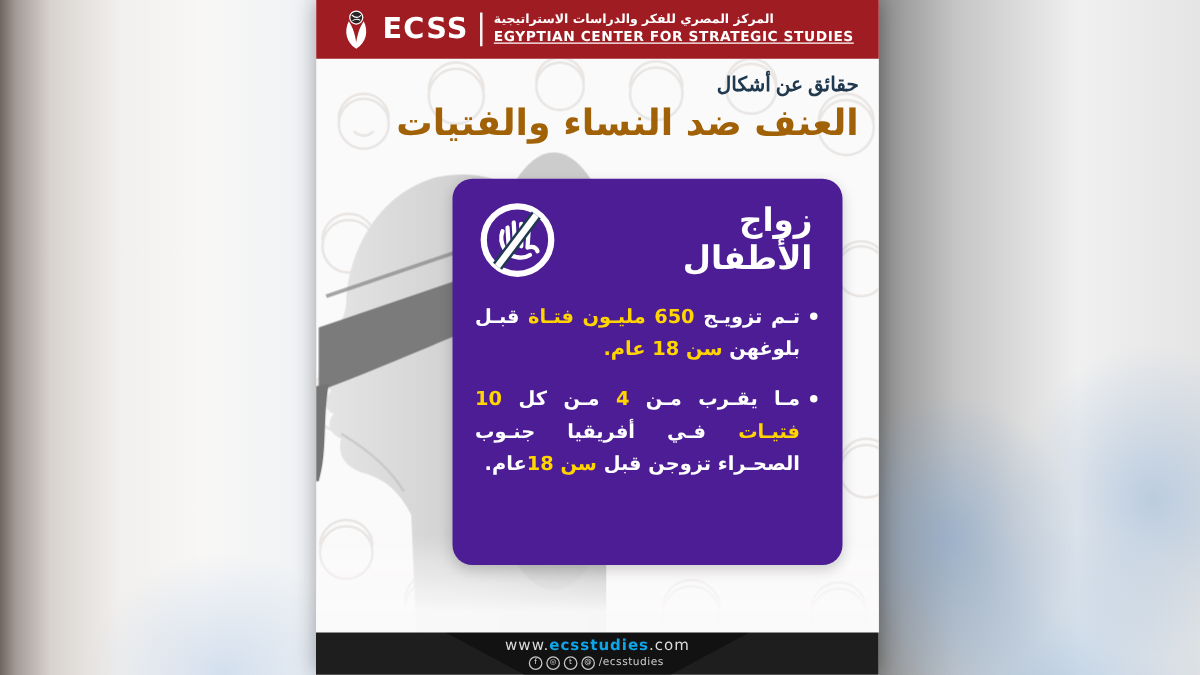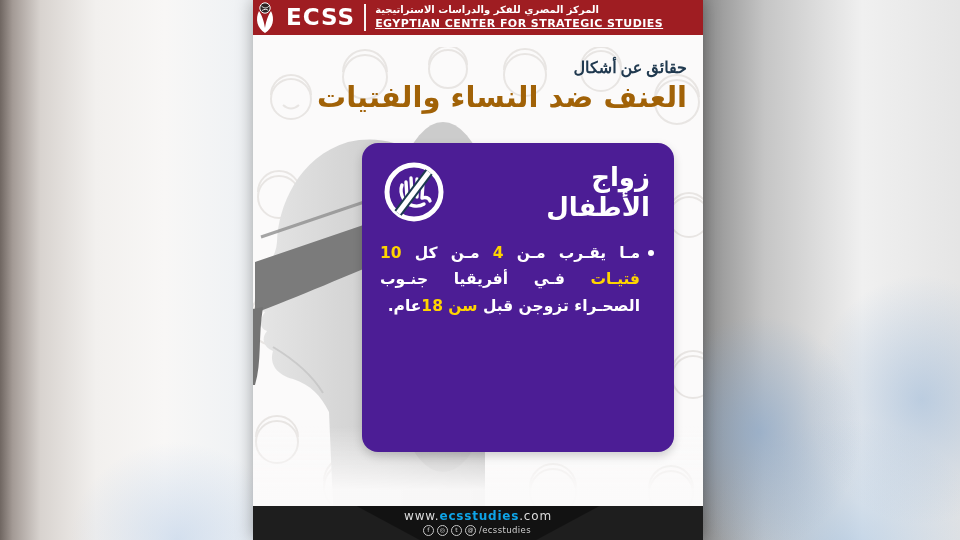--- a/index.html
+++ b/index.html
@@ -17,22 +17,22 @@
       radial-gradient(55% 30% at 22% 80%, rgba(126,163,206,.55), rgba(126,163,206,0) 72%),
       radial-gradient(60% 32% at 85% 74%, rgba(142,176,214,.50), rgba(142,176,214,0) 72%),
       radial-gradient(75% 34% at 55% 103%, rgba(150,185,221,.55), rgba(150,185,221,0) 75%),
       linear-gradient(90deg,#8d8d8d 0,#c5c5c5 24%,#f0f0f0 62%,#e5e5e5 100%);}
 
   
   .poster{position:absolute;left:253px;top:0;width:450px;height:540px;
           background:#fbfafa;overflow:hidden;box-shadow:0 0 16px rgba(0,0,0,.35);}
 
   
-  .banner{position:relative;height:35px;background:#9f1d22;display:flex;
-          align-items:center;gap:9px;z-index:5;}
+  .banner{position:relative;height:47px;background:#9f1d22;display:flex;
+          align-items:center;justify-content:center;gap:9px;z-index:5;}
   .logo-mark{flex:none;display:block;}
   .ecss-word{color:#fff;font-size:23px;font-weight:bold;letter-spacing:1px;line-height:1;}
   .logo-divider{width:2px;height:27px;background:rgba(255,255,255,.95);}
   .org-block{display:flex;flex-direction:column;color:#fff;line-height:1.25;}
   .org-ar{font-size:10px;font-weight:bold;direction:rtl;text-align:left;}
   .org-en{font-size:11px;font-weight:bold;letter-spacing:.45px;text-decoration:underline;}
 
   
   .art-layer{position:absolute;left:0;top:47px;width:450px;height:459px;z-index:1;}
   .fade-bottom{position:absolute;left:0;bottom:34px;width:450px;height:80px;z-index:2;
@@ -197,20 +197,26 @@
             <path d="M22 40 C26 46 36 48 42 44"></path>
           </g>
           <line x1="47" y1="12" x2="16" y2="53" stroke="#1d3a50" stroke-width="9"></line>
           <line x1="47" y1="12" x2="16" y2="53" stroke="#ffffff" stroke-width="5"></line>
         </svg>
       </div>
       <div class="bullets">
         <div class="bullet">
           <span class="dot"></span>
           <div>
+            <span class="c-white">تـم تزويـج </span><span class="c-yellow">650 مليـون فتـاة </span><span class="c-white">قبـل بلوغهن </span><span class="c-yellow">سن 18 عام.</span>
+          </div>
+        </div>
+        <div class="bullet">
+          <span class="dot"></span>
+          <div>
             <span class="c-white">مـا يقـرب مـن </span><span class="c-yellow">4</span><span class="c-white"> مـن كل </span><span class="c-yellow">10 فتيـات</span><span class="c-white"> فـي أفريقيا جنـوب الصحـراء تزوجن قبل </span><span class="c-yellow">سن 18</span><span class="c-white">عام.</span>
           </div>
         </div>
       </div>
     </div>
 
     <div class="footer">
       <div class="site-line">
         <span>www.</span><span class="bold">ecsstudies</span><span>.com</span>
       </div>

